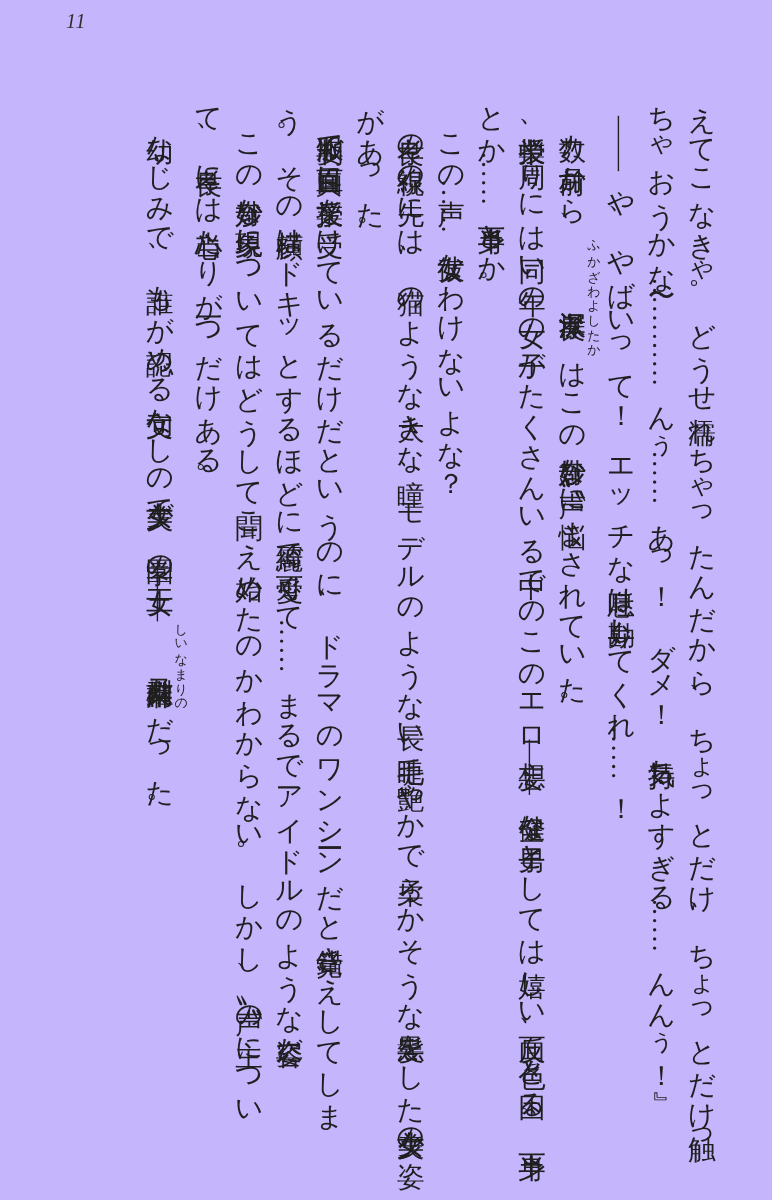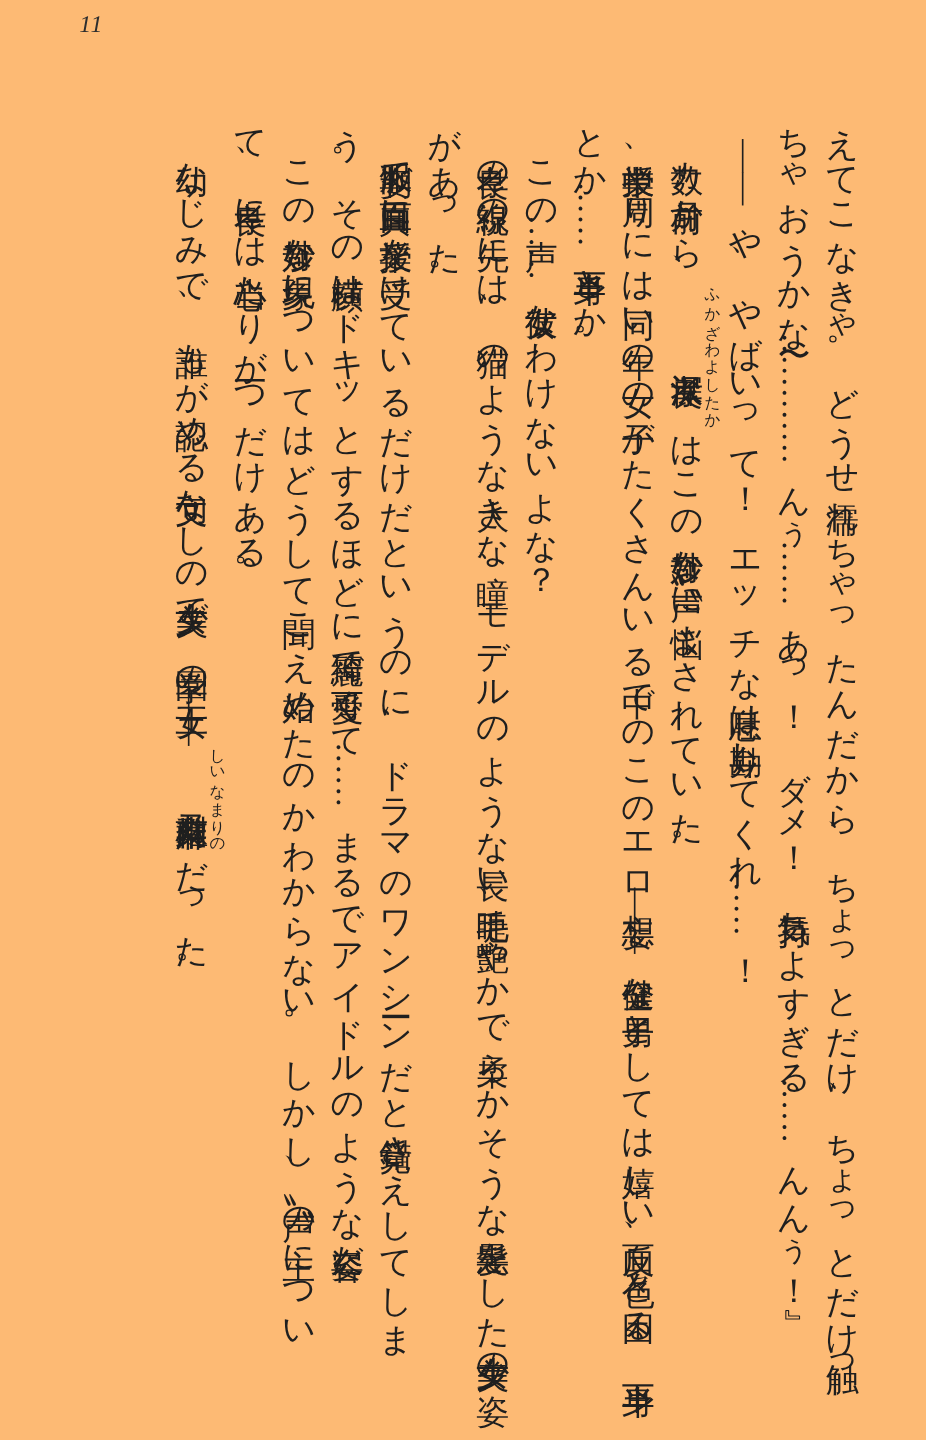--- a/index.html
+++ b/index.html
@@ -4,21 +4,21 @@
 <style>
   html, body {
     margin: 0;
     padding: 0;
     background: #e8e8e8;
   }
   .page {
     position: relative;
     width: 772px;
     height: 1200px;
-    background: #fdba74;
+    background: #c4b5fd;
     overflow: hidden;
     font-family: "Liberation Serif", "DejaVu Serif", serif;
   }
   .page-number {
     position: absolute;
     top: 10px;
     left: 66px;
     font-size: 20px;
     font-style: italic;
     color: #2e2e2e;

